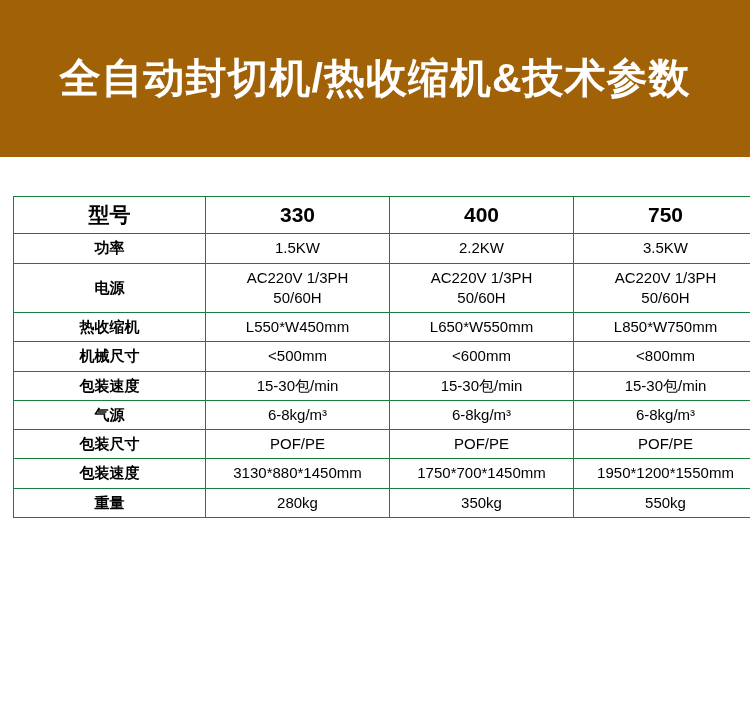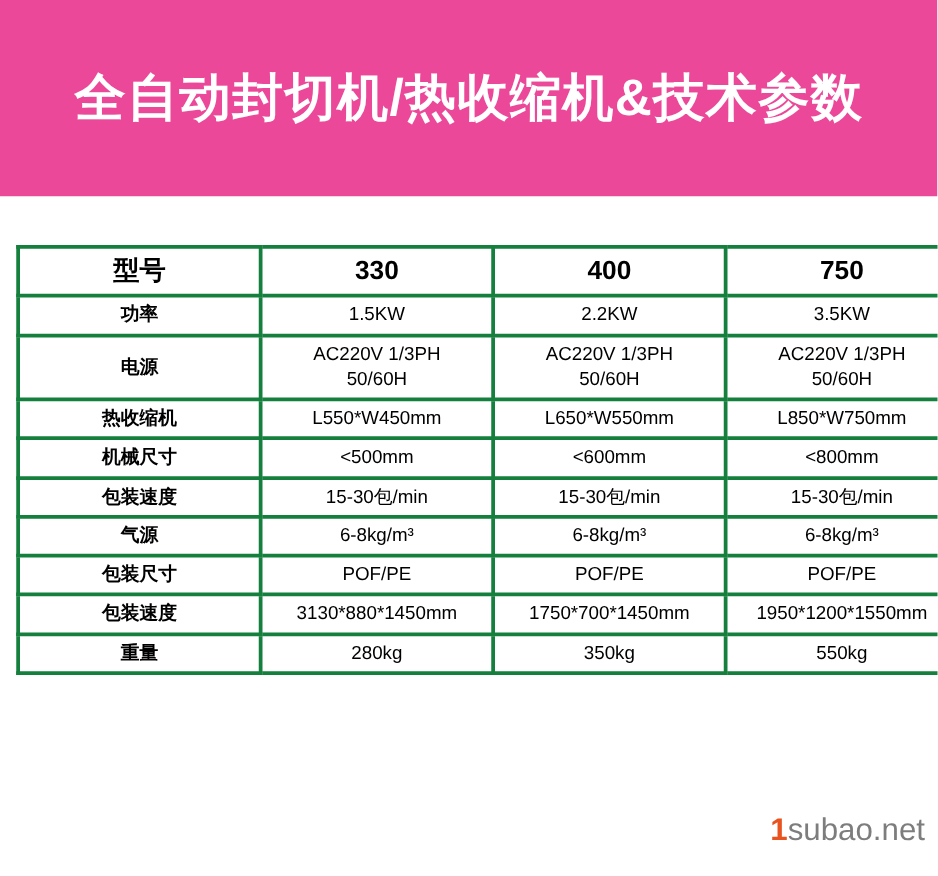--- a/index.html
+++ b/index.html
@@ -19,21 +19,21 @@
     height: 701px;
     position: relative;
     background: #ffffff;
   }
   .banner {
     position: absolute;
     left: 0;
     top: 0;
     width: 750px;
     height: 157px;
-    background: #ec4899;
+    background: #a16207;
     display: flex;
     align-items: center;
     justify-content: center;
   }
   .banner-title {
     color: #ffffff;
     font-size: 41px;
     font-weight: bold;
     letter-spacing: 1px;
     font-family: "Liberation Sans", sans-serif;
@@ -46,21 +46,21 @@
     left: 13px;
     top: 196px;
     width: 724px;
   }
   table.spec {
     border-collapse: collapse;
     width: 724px;
     table-layout: fixed;
   }
   table.spec td {
-    border: 3px solid #15803d;
+    border: 1px solid #15803d;
     text-align: center;
     vertical-align: middle;
     color: #000000;
     font-size: 15px;
     padding: 4px 2px;
     line-height: 1.35;
     font-family: "Liberation Sans", sans-serif;
   }
   td.label {
     font-weight: bold;
@@ -161,17 +161,14 @@
         <tr>
           <td class="label">重量</td>
           <td class="val">280kg</td>
           <td class="val">350kg</td>
           <td class="val">550kg</td>
         </tr>
       </tbody>
     </table>
   </div>
 
-  <div class="watermark">
-    <span class="wm-a">1</span><span class="wm-b">subao.net</span>
-  </div>
 
 </div>
 
 </body></html>

